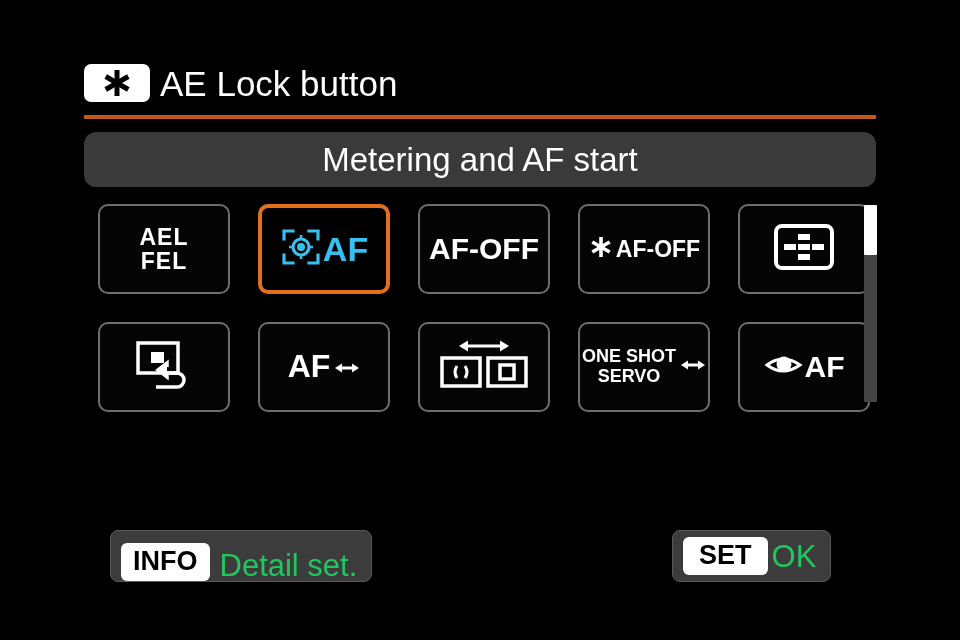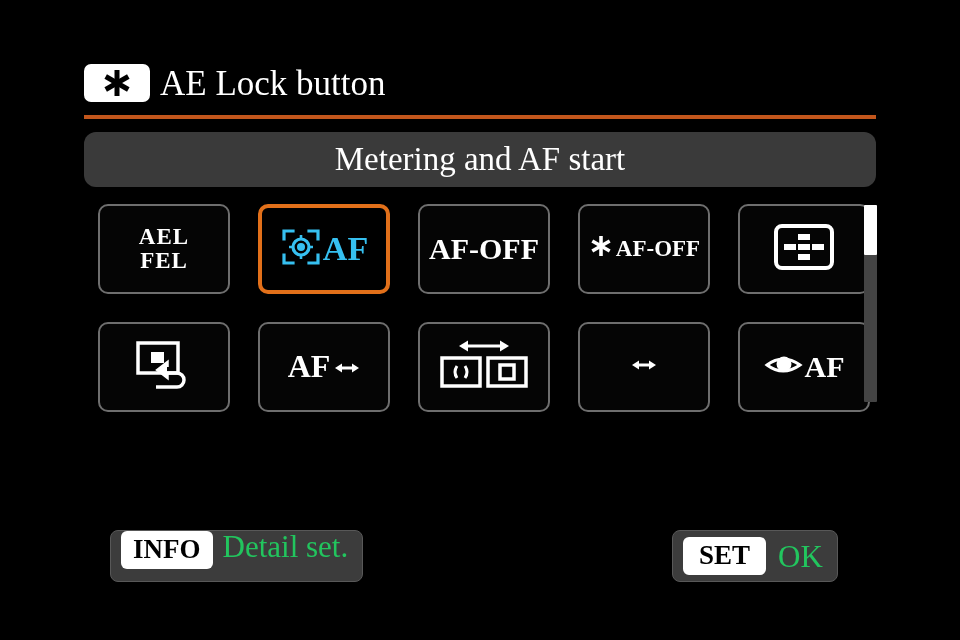--- a/index.html
+++ b/index.html
@@ -13,21 +13,20 @@
     overflow: hidden;
     font-family: "Liberation Sans", sans-serif;
     color: #ffffff;
     -webkit-font-smoothing: antialiased;
   }
   .screen {
     position: relative;
     width: 960px;
     height: 559px;
     background: #000000;
-    font-family: Liberation Serif, serif;
   }
 
   
   .title-row {
     position: absolute;
     left: 84px;
     top: 64px;
     display: flex;
     align-items: center;
     gap: 10px;
@@ -168,37 +167,37 @@
   
   .bottom-left {
     position: absolute;
     left: 110px;
     top: 530px;
     height: 52px;
     background: #3c3c3c;
     border: 1px solid #585858;
     border-radius: 8px;
     display: flex;
-    align-items: flex-start;
+    align-items: flex-end;
     padding: 0 14px 0 10px;
     gap: 10px;
     box-sizing: border-box;
   }
   .bottom-right {
     position: absolute;
     left: 672px;
     top: 530px;
     height: 52px;
     background: #3c3c3c;
     border: 1px solid #585858;
     border-radius: 8px;
     display: flex;
     align-items: center;
     padding: 0 14px 0 10px;
-    gap: 12px;
+    gap: 4px;
     box-sizing: border-box;
   }
   .key-badge {
     background: #ffffff;
     color: #000000;
     border-radius: 6px;
     font-weight: 700;
     display: flex;
     align-items: center;
     justify-content: center;
@@ -351,20 +350,24 @@
             <path d="M27 29 q4 6 0 12"></path>
           </g>
           <rect x="50" y="21" width="38" height="28" fill="none" stroke="#ffffff" stroke-width="3.5"></rect>
           <rect x="62" y="28" width="14" height="14" fill="none" stroke="#ffffff" stroke-width="3.5"></rect>
         </svg>
       </span>
     </div>
 
     <div class="tile">
       <div class="tile-label lbl-oneshot">
+        <div class="stack">
+          <div>ONE SHOT</div>
+          <div>SERVO</div>
+        </div>
         <span>
           <svg width="26" height="18" viewBox="0 0 26 18" aria-hidden="true">
             <g stroke="#ffffff" stroke-width="3" fill="#ffffff">
               <line x1="6" y1="9" x2="20" y2="9"></line>
               <polygon points="1,9 8,4.5 8,13.5" stroke="none"></polygon>
               <polygon points="25,9 18,4.5 18,13.5" stroke="none"></polygon>
             </g>
           </svg>
         </span>
       </div>

